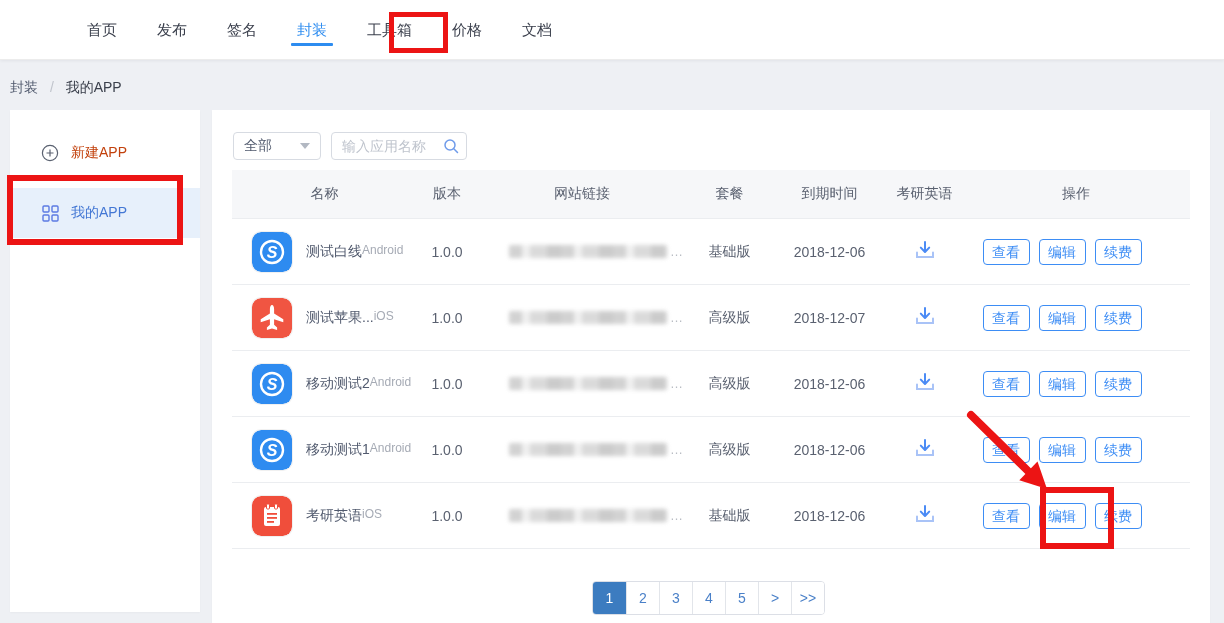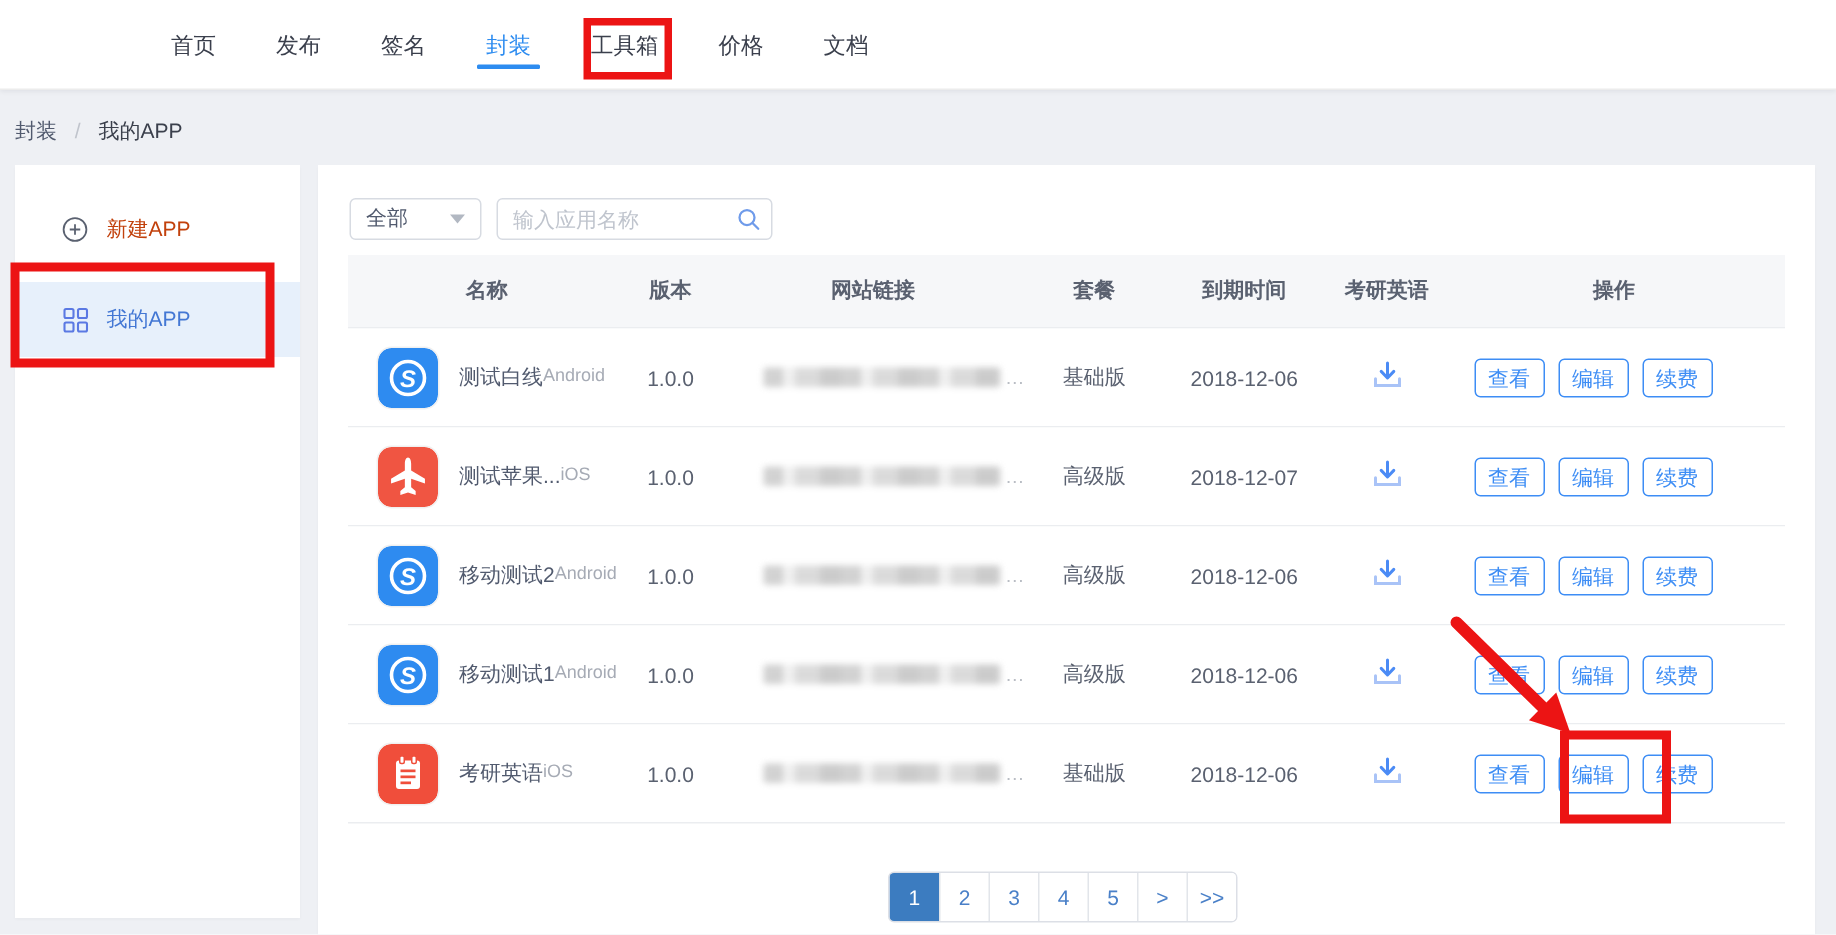--- a/index.html
+++ b/index.html
@@ -9,21 +9,21 @@
     background:#eef0f4;
     font-family:"Liberation Sans","DejaVu Sans",sans-serif;
     font-size:14px; color:#515a6e;
     overflow:hidden;
   }
   
   .navbar{
     position:absolute; left:0; top:0; width:1224px; height:60px;
     background:#fff; border-bottom:1px solid #ececec;
     box-shadow:0 1px 3px rgba(0,21,41,.06);
-    display:flex; align-items:stretch; padding-left:114px; z-index:2;
+    display:flex; align-items:stretch; padding-left:87px; z-index:2;
   }
   .nav-item{
     display:flex; align-items:center; margin-right:40px;
     font-size:15px; color:#3a3f4c; cursor:pointer; position:relative;
     height:60px;
   }
   .nav-item.active{ color:#2d8cf0; }
   .nav-item.active .underline{
     position:absolute; left:50%; transform:translateX(-50%);
     bottom:14px; width:42px; height:3px; background:#2d8cf0; border-radius:1px;
@@ -49,33 +49,33 @@
     position:absolute; left:212px; top:110px; width:998px; height:513px;
     background:#fff; box-shadow:0 1px 2px rgba(0,0,0,.03);
   }
   .toolbar{ position:absolute; left:21px; top:22px; display:flex; }
   .dropdown{
     width:88px; height:28px; border:1px solid #d7dbe2; border-radius:4px;
     display:flex; align-items:center; justify-content:space-between;
     padding:4px 10px; color:#515a6e; margin-right:10px; cursor:pointer; background:#fff;
   }
   .caret{ width:0; height:0; border-left:5px solid transparent; border-right:5px solid transparent; border-top:6px solid #b2b8c2; }
-  .searchbox{ position:relative; width:184px; height:28px; }
+  .searchbox{ position:relative; width:136px; height:28px; }
   .searchbox input{
     width:100%; height:100%; border:1px solid #d7dbe2; border-radius:4px;
     padding:0 30px 0 10px; font-size:14px; color:#515a6e; outline:none;
     font-family:inherit;
   }
   .searchbox input::placeholder{ color:#bfc4cd; }
   .search-ic{ position:absolute; right:8px; top:6px; }
   
   .table{ position:absolute; left:20px; top:60px; width:958px; }
   .thead{
     display:flex; align-items:center; height:49px; background:#f6f7f9;
-    color:#474f5e; font-weight:bold; border-bottom:1px solid #ebedf0;
+    color:#474f5e; font-weight:normal; border-bottom:1px solid #ebedf0;
   }
   .trow{
     display:flex; align-items:center; height:66px;
     border-bottom:1px solid #ebedf0; background:#fff;
   }
   .cell{ text-align:center; color:#5a6170; }
   .col-name{ width:185px; }
   .col-ver{ width:60px; }
   .col-link{ width:210px; }
   .col-pkg{ width:85px; }

